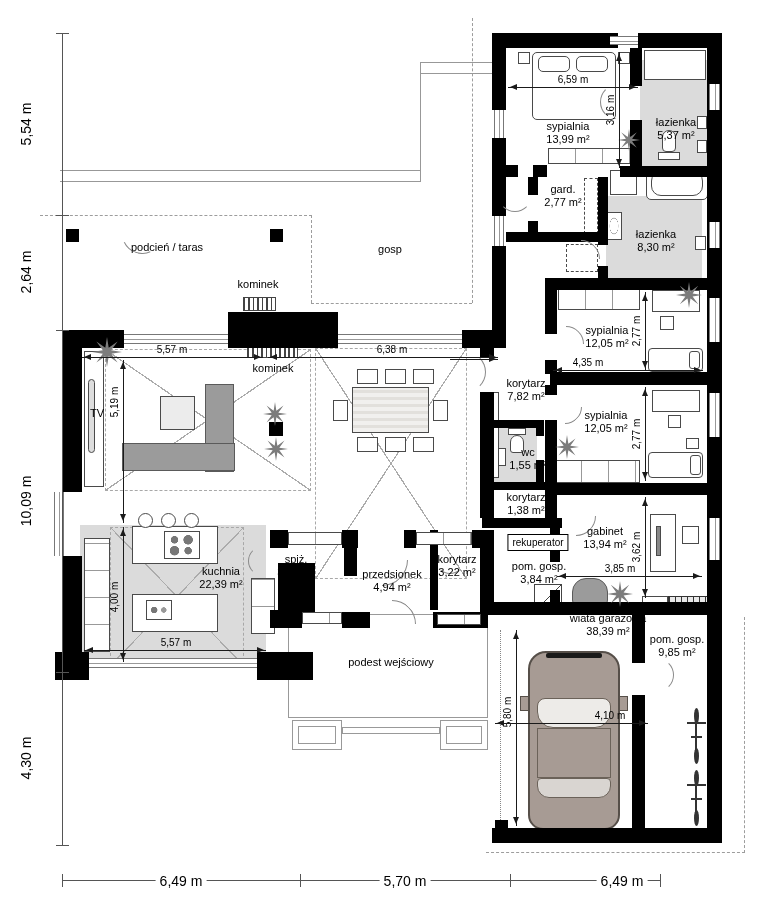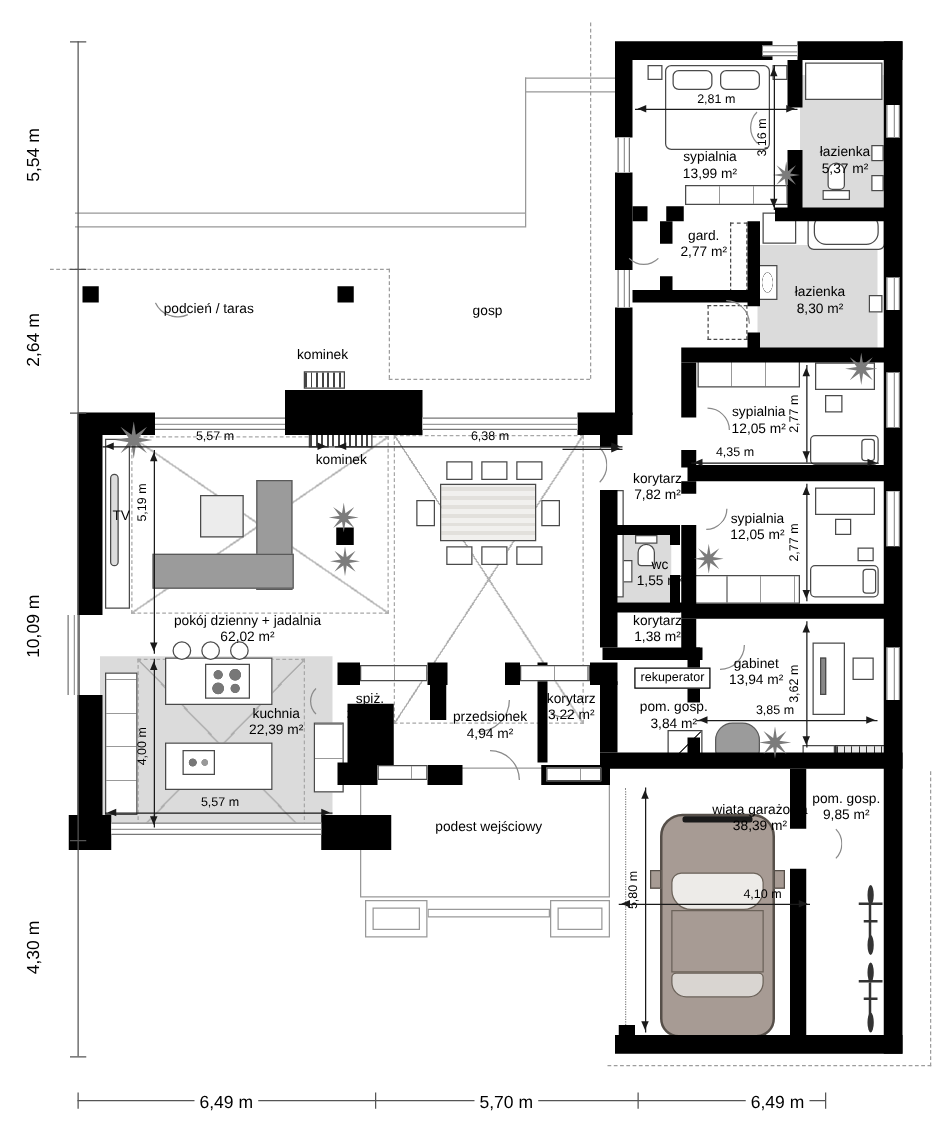--- a/index.html
+++ b/index.html
@@ -316,59 +316,55 @@
     <div>1,38 m²</div>
   </div>
   <div class="lbl" style="left:605px;top:525px">
     <div>gabinet</div>
     <div>13,94 m²</div>
   </div>
   <div class="lbl" style="left:539px;top:560px">
     <div>pom. gosp.</div>
     <div>3,84 m²</div>
   </div>
-  <div class="lbl" style="left:198px;top:491px">
-    <div>pokój dzienny + jadalnia</div>
-    <div>62,02 m²</div>
-  </div>
   <div class="lbl" style="left:221px;top:565px">
     <div>kuchnia</div>
     <div>22,39 m²</div>
   </div>
   <div class="lbl" style="left:296px;top:553px">
     <div>spiż.</div>
     <div>3,22 m²</div>
   </div>
   <div class="lbl" style="left:392px;top:568px">
     <div>przedsionek</div>
     <div>4,94 m²</div>
   </div>
   <div class="lbl" style="left:457px;top:553px">
     <div>korytarz</div>
     <div>3,22 m²</div>
   </div>
-  <div class="lbl" style="left:608px;top:642px">
+  <div class="lbl" style="left:608px;top:612px">
     <div>wiata garażowa</div>
     <div>38,39 m²</div>
   </div>
   <div class="lbl" style="left:677px;top:633px">
     <div>pom. gosp.</div>
     <div>9,85 m²</div>
   </div>
 
   <div class="lbl" style="left:167px;top:241px">podcień / taras</div>
   <div class="lbl" style="left:390px;top:243px">gosp</div>
   <div class="lbl" style="left:258px;top:278px">kominek</div>
   <div class="lbl" style="left:273px;top:362px">kominek</div>
   <div class="lbl" style="left:97px;top:407px">TV</div>
   <div class="lbl" style="left:538px;top:534px;border:1px solid #000;background:#fff;padding:1px 4px;font-size:10px">rekuperator</div>
   <div class="lbl" style="left:391px;top:656px">podest wejściowy</div>
 
   <div class="dl h" style="left:508px;top:87px;width:130px"></div>
-  <div class="dim" style="left:573px;top:85px">2,81 m</div>
+  <div class="dim" style="left:573px;top:85px">6,59 m</div>
   <div class="dl v" style="left:619px;top:52px;height:116px"></div>
   <div class="dimv" style="left:610px;top:110px">3,16 m</div>
   <div class="dl h" style="left:82px;top:357px;width:181px"></div>
   <div class="dim" style="left:172px;top:355px">5,57 m</div>
   <div class="dl h" style="left:268px;top:357px;width:230px"></div>
   <div class="dim" style="left:392px;top:355px">6,38 m</div>
   <div class="dl v" style="left:123px;top:360px;height:163px"></div>
   <div class="dimv" style="left:114px;top:402px">5,19 m</div>
   <div class="dl v" style="left:123px;top:527px;height:135px"></div>
   <div class="dimv" style="left:114px;top:597px">4,00 m</div>

